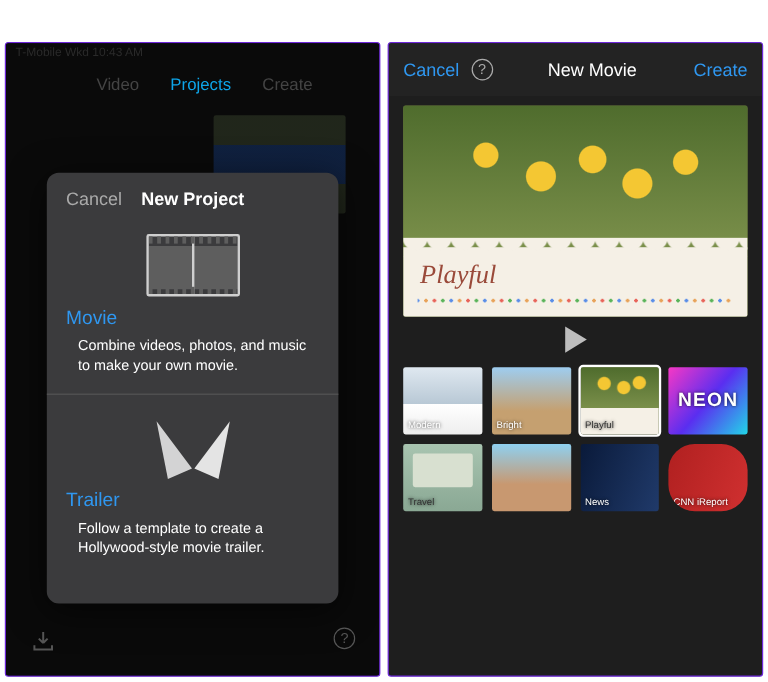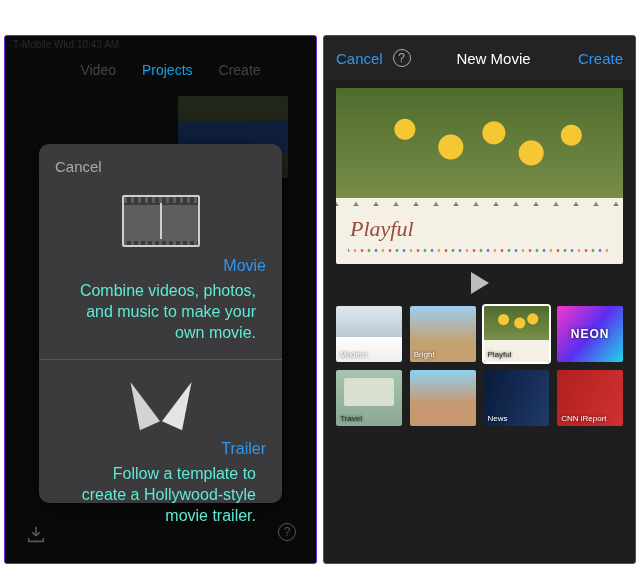--- a/index.html
+++ b/index.html
@@ -45,24 +45,24 @@
     position: absolute; left: 34px; right: 34px; top: 108px; bottom: 60px;
     background: #3b3b3d;
     border-radius: 10px;
     padding: 14px 16px;
     color: #fff;
     box-shadow: 0 6px 30px rgba(0,0,0,0.6);
   }
   .modal-header { display: flex; align-items: center; gap: 16px; margin-bottom: 14px; }
   .modal-cancel { color: #aaa; font-size: 15px; }
   .modal-title { font-weight: 600; font-size: 15px; }
-  .option { text-align: right; margin-bottom: 16px; }
+  .option { text-align: left; margin-bottom: 16px; }
   .option .icon-wrap { height: 64px; display: flex; align-items: center; justify-content: center; margin-bottom: 4px; }
   .option-title { color: #2f97f0; font-size: 16px; margin-bottom: 6px; }
-  .option-desc { color: #5eead4; font-size: 16px; line-height: 1.3; padding: 0 10px; }
+  .option-desc { color: #ffffff; font-size: 12px; line-height: 1.3; padding: 0 10px; }
   .divider { height: 1px; background: #555; margin: 12px -16px; }
   .bottom-icons {
     position: absolute; bottom: 18px; left: 0; right: 0;
     display: flex; justify-content: space-between; padding: 0 20px;
     color: #555;
   }
   
   .film-icon {
     width: 78px; height: 52px; border: 2px solid #cfcfcf; border-radius: 2px;
     background:
@@ -157,44 +157,45 @@
   .t0 { background: linear-gradient(#dfe8f0, #b8c8d5 55%, #fff 55%, #eee); }
   .t1 { background: linear-gradient(#9ecdf0, #c5a070 65%); }
   .t2 { background: #6a7a3a; }
   .t2::before { content: ''; position: absolute; inset: 0 0 22px 0;
     background: radial-gradient(circle at 30% 40%, #f4c733 5px, transparent 6px),
                 radial-gradient(circle at 55% 50%, #f4c733 5px, transparent 6px),
                 radial-gradient(circle at 75% 38%, #f4c733 5px, transparent 6px),
                 linear-gradient(#4f6c2d, #7a8f4a); }
   .t2::after { content: ''; position: absolute; left:0; right:0; bottom:0; height:22px; background:#f5f0e6; }
   .t3 { background: linear-gradient(130deg, #f738c5, #5a2ef0, #22d6e8); }
-  .t3 .lbl { font-weight: bold; font-size: 12px; letter-spacing: 1px; top: 50%; left: 50%; transform: translate(-50%,-50%); bottom: auto; text-align: right; }
+  .t3 .lbl { font-weight: bold; font-size: 16px; letter-spacing: 1px; top: 50%; left: 50%; transform: translate(-50%,-50%); bottom: auto; text-align: right; }
   .t4 { background: linear-gradient(#a8c4b0, #8aa894); }
   .t4::after { content:''; position:absolute; left:8px; top:8px; right:8px; bottom:20px; background:#d8e0d0; border-radius:2px; }
   .t5 { background: linear-gradient(#8fd0f0, #c89870 60%); }
   .t6 { background: linear-gradient(110deg, #0a1a3a, #203a6a); }
-  .t7 { background: linear-gradient(110deg, #b02020, #d03030); }
+  .t7 { background: linear-gradient(110deg, #b02020, #d03030); border-radius: 22px; }
   svg { display: block; }
 </style>
 </head>
 <body>
 
 <div class="phone">
   <div class="dim-bg"></div>
   <div class="status-bar">T-Mobile Wkd   10:43 AM</div>
   <div class="tabs">
     <span>Video</span>
     <span class="active">Projects</span>
     <span>Create</span>
   </div>
   <div class="bg-thumb"></div>
 
   <div class="modal">
     <div class="modal-header">
       <span class="modal-cancel">Cancel</span>
+      <span class="modal-title">New Project</span>
     </div>
 
     <div class="option">
       <div class="icon-wrap">
           <div class="film-icon"></div>
         </div>
       <div class="option-title">Movie</div>
       <div class="option-desc">Combine videos, photos, and music to make your own movie.</div>
     </div>
 

